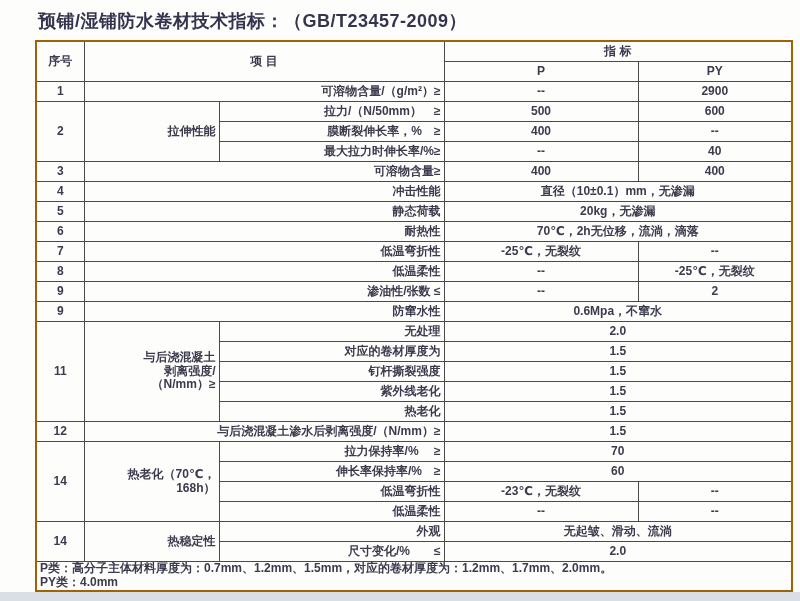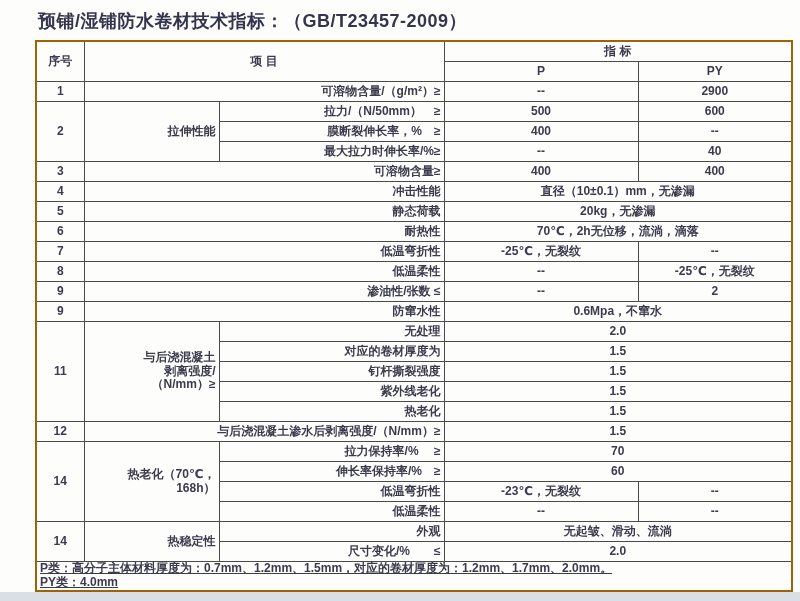--- a/index.html
+++ b/index.html
@@ -39,21 +39,20 @@
   td.c{text-align:center;}
   td.l{text-align:right;padding-left:8px;}
   td.group{vertical-align:middle;}
   td.foot{
     height:37px;
     text-align:left;
     padding:2px 6px;
     white-space:normal;
     line-height:16px;
     font-weight:bold;
-    text-decoration:underline;
   }
   .bottom-strip{
     position:absolute;
     left:0;bottom:0;
     width:800px;height:9px;
     background:#d9dfe4;
   }
 </style>
 </head>
 <body>

